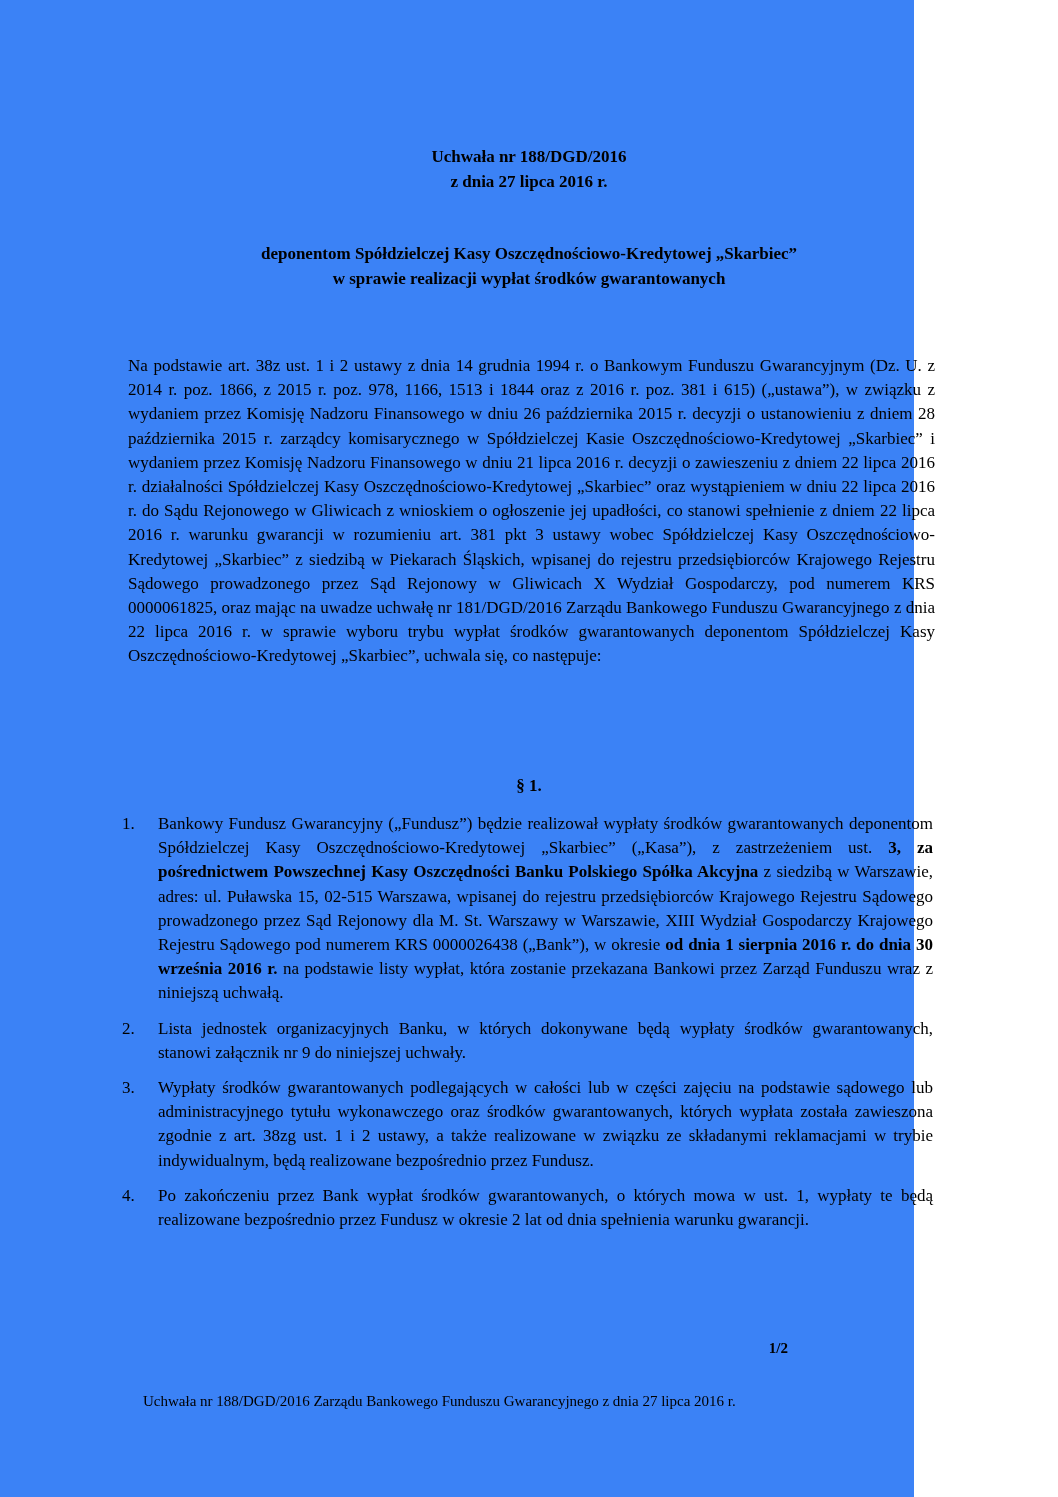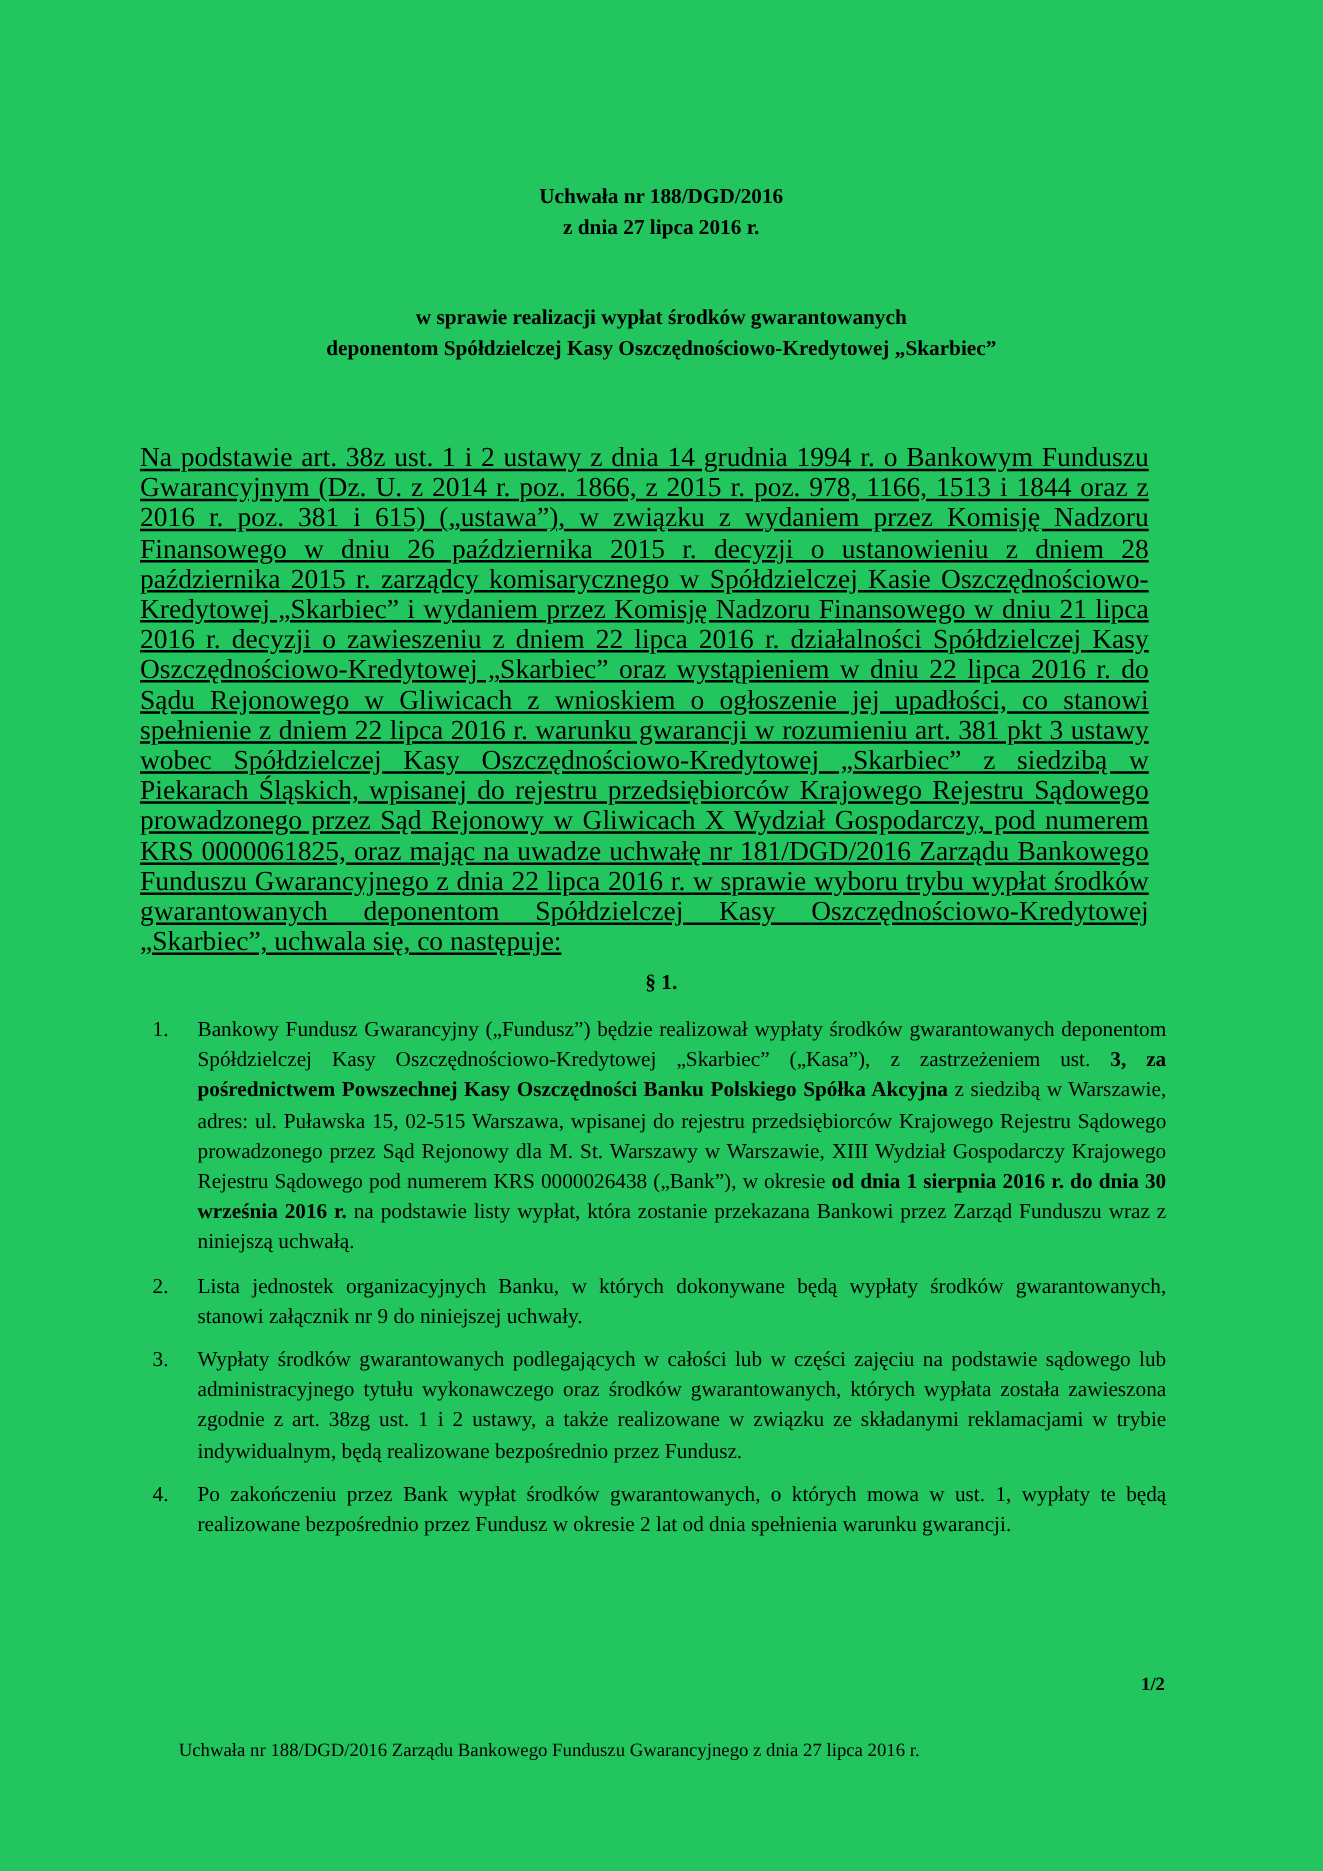--- a/index.html
+++ b/index.html
@@ -11,45 +11,44 @@
       width: 1058px;
       height: 1497px;
       position: relative;
       font-family: "Liberation Serif", "DejaVu Serif", serif;
       color: #000000;
       overflow: hidden;
     }
     .page {
       position: absolute;
       left: 0; top: 0;
-      width: 1058px;
+      width: 914px;
       height: 1497px;
-      background: #22c55e;
+      background: #3b82f6;
     }
     .header {
       position: absolute;
       left: 0;
       width: 1058px;
       text-align: center;
       font-weight: bold;
       font-size: 17px;
       line-height: 25px;
     }
     .header-block-1 { top: 144px; }
     .header-block-2 { top: 241px; }
     .header-line { display: block; }
 
     .body-text {
       position: absolute;
-      left: 112px;
+      left: 128px;
       width: 807px;
-      font-size: 22px;
+      font-size: 17px;
       line-height: 24.2px;
       text-align: justify;
-      text-decoration: underline;
     }
     .intro { top: 354px; }
 
     .section-mark {
       position: absolute;
       left: 0;
       width: 1058px;
       top: 776px;
       text-align: center;
       font-weight: bold;
@@ -95,22 +94,22 @@
 <body>
 
 <div class="page">
 
   <div class="header header-block-1">
     <span class="header-line">Uchwała nr 188/DGD/2016</span>
     <span class="header-line">z dnia 27 lipca 2016 r.</span>
   </div>
 
   <div class="header header-block-2">
+    <span class="header-line">deponentom Spółdzielczej Kasy Oszczędnościowo-Kredytowej „Skarbiec”</span>
     <span class="header-line">w sprawie realizacji wypłat środków gwarantowanych</span>
-    <span class="header-line">deponentom Spółdzielczej Kasy Oszczędnościowo-Kredytowej „Skarbiec”</span>
   </div>
 
   <div class="body-text intro">Na podstawie art. 38z ust. 1 i 2 ustawy z dnia 14 grudnia 1994 r. o Bankowym Funduszu Gwarancyjnym (Dz. U. z 2014 r. poz. 1866, z 2015 r. poz. 978, 1166, 1513 i 1844 oraz z 2016 r. poz. 381 i 615) („ustawa”), w związku z wydaniem przez Komisję Nadzoru Finansowego w dniu 26 października 2015 r. decyzji o ustanowieniu z dniem 28 października 2015 r. zarządcy komisarycznego w Spółdzielczej Kasie Oszczędnościowo-Kredytowej „Skarbiec” i wydaniem przez Komisję Nadzoru Finansowego w dniu 21 lipca 2016 r. decyzji o zawieszeniu z dniem 22 lipca 2016 r. działalności Spółdzielczej Kasy Oszczędnościowo-Kredytowej „Skarbiec” oraz wystąpieniem w dniu 22 lipca 2016 r. do Sądu Rejonowego w Gliwicach z wnioskiem o ogłoszenie jej upadłości, co stanowi spełnienie z dniem 22 lipca 2016 r. warunku gwarancji w rozumieniu art. 381 pkt 3 ustawy wobec Spółdzielczej Kasy Oszczędnościowo-Kredytowej „Skarbiec” z siedzibą w Piekarach Śląskich, wpisanej do rejestru przedsiębiorców Krajowego Rejestru Sądowego prowadzonego przez Sąd Rejonowy w Gliwicach X Wydział Gospodarczy, pod numerem KRS 0000061825, oraz mając na uwadze uchwałę nr 181/DGD/2016 Zarządu Bankowego Funduszu Gwarancyjnego z dnia 22 lipca 2016 r. w sprawie wyboru trybu wypłat środków gwarantowanych deponentom Spółdzielczej Kasy Oszczędnościowo-Kredytowej „Skarbiec”, uchwala się, co następuje:</div>
 
   <div class="section-mark">§ 1.</div>
 
   <div class="list">
     <div class="list-item">
       <span class="list-num">1.</span>
       <span>Bankowy Fundusz Gwarancyjny („Fundusz”) będzie realizował wypłaty środków gwarantowanych deponentom Spółdzielczej Kasy Oszczędnościowo-Kredytowej „Skarbiec” („Kasa”), z zastrzeżeniem ust. </span><span class="b">3, za pośrednictwem Powszechnej Kasy Oszczędności Banku Polskiego Spółka Akcyjna</span><span> z siedzibą w Warszawie, adres: ul. Puławska 15, 02-515 Warszawa, wpisanej do rejestru przedsiębiorców Krajowego Rejestru Sądowego prowadzonego przez Sąd Rejonowy dla M. St. Warszawy w Warszawie, XIII Wydział Gospodarczy Krajowego Rejestru Sądowego pod numerem KRS 0000026438 („Bank”), w okresie </span><span class="b">od dnia 1 sierpnia 2016 r. do dnia 30 września 2016 r.</span><span> na podstawie listy wypłat, która zostanie przekazana Bankowi przez Zarząd Funduszu wraz z niniejszą uchwałą.</span>

